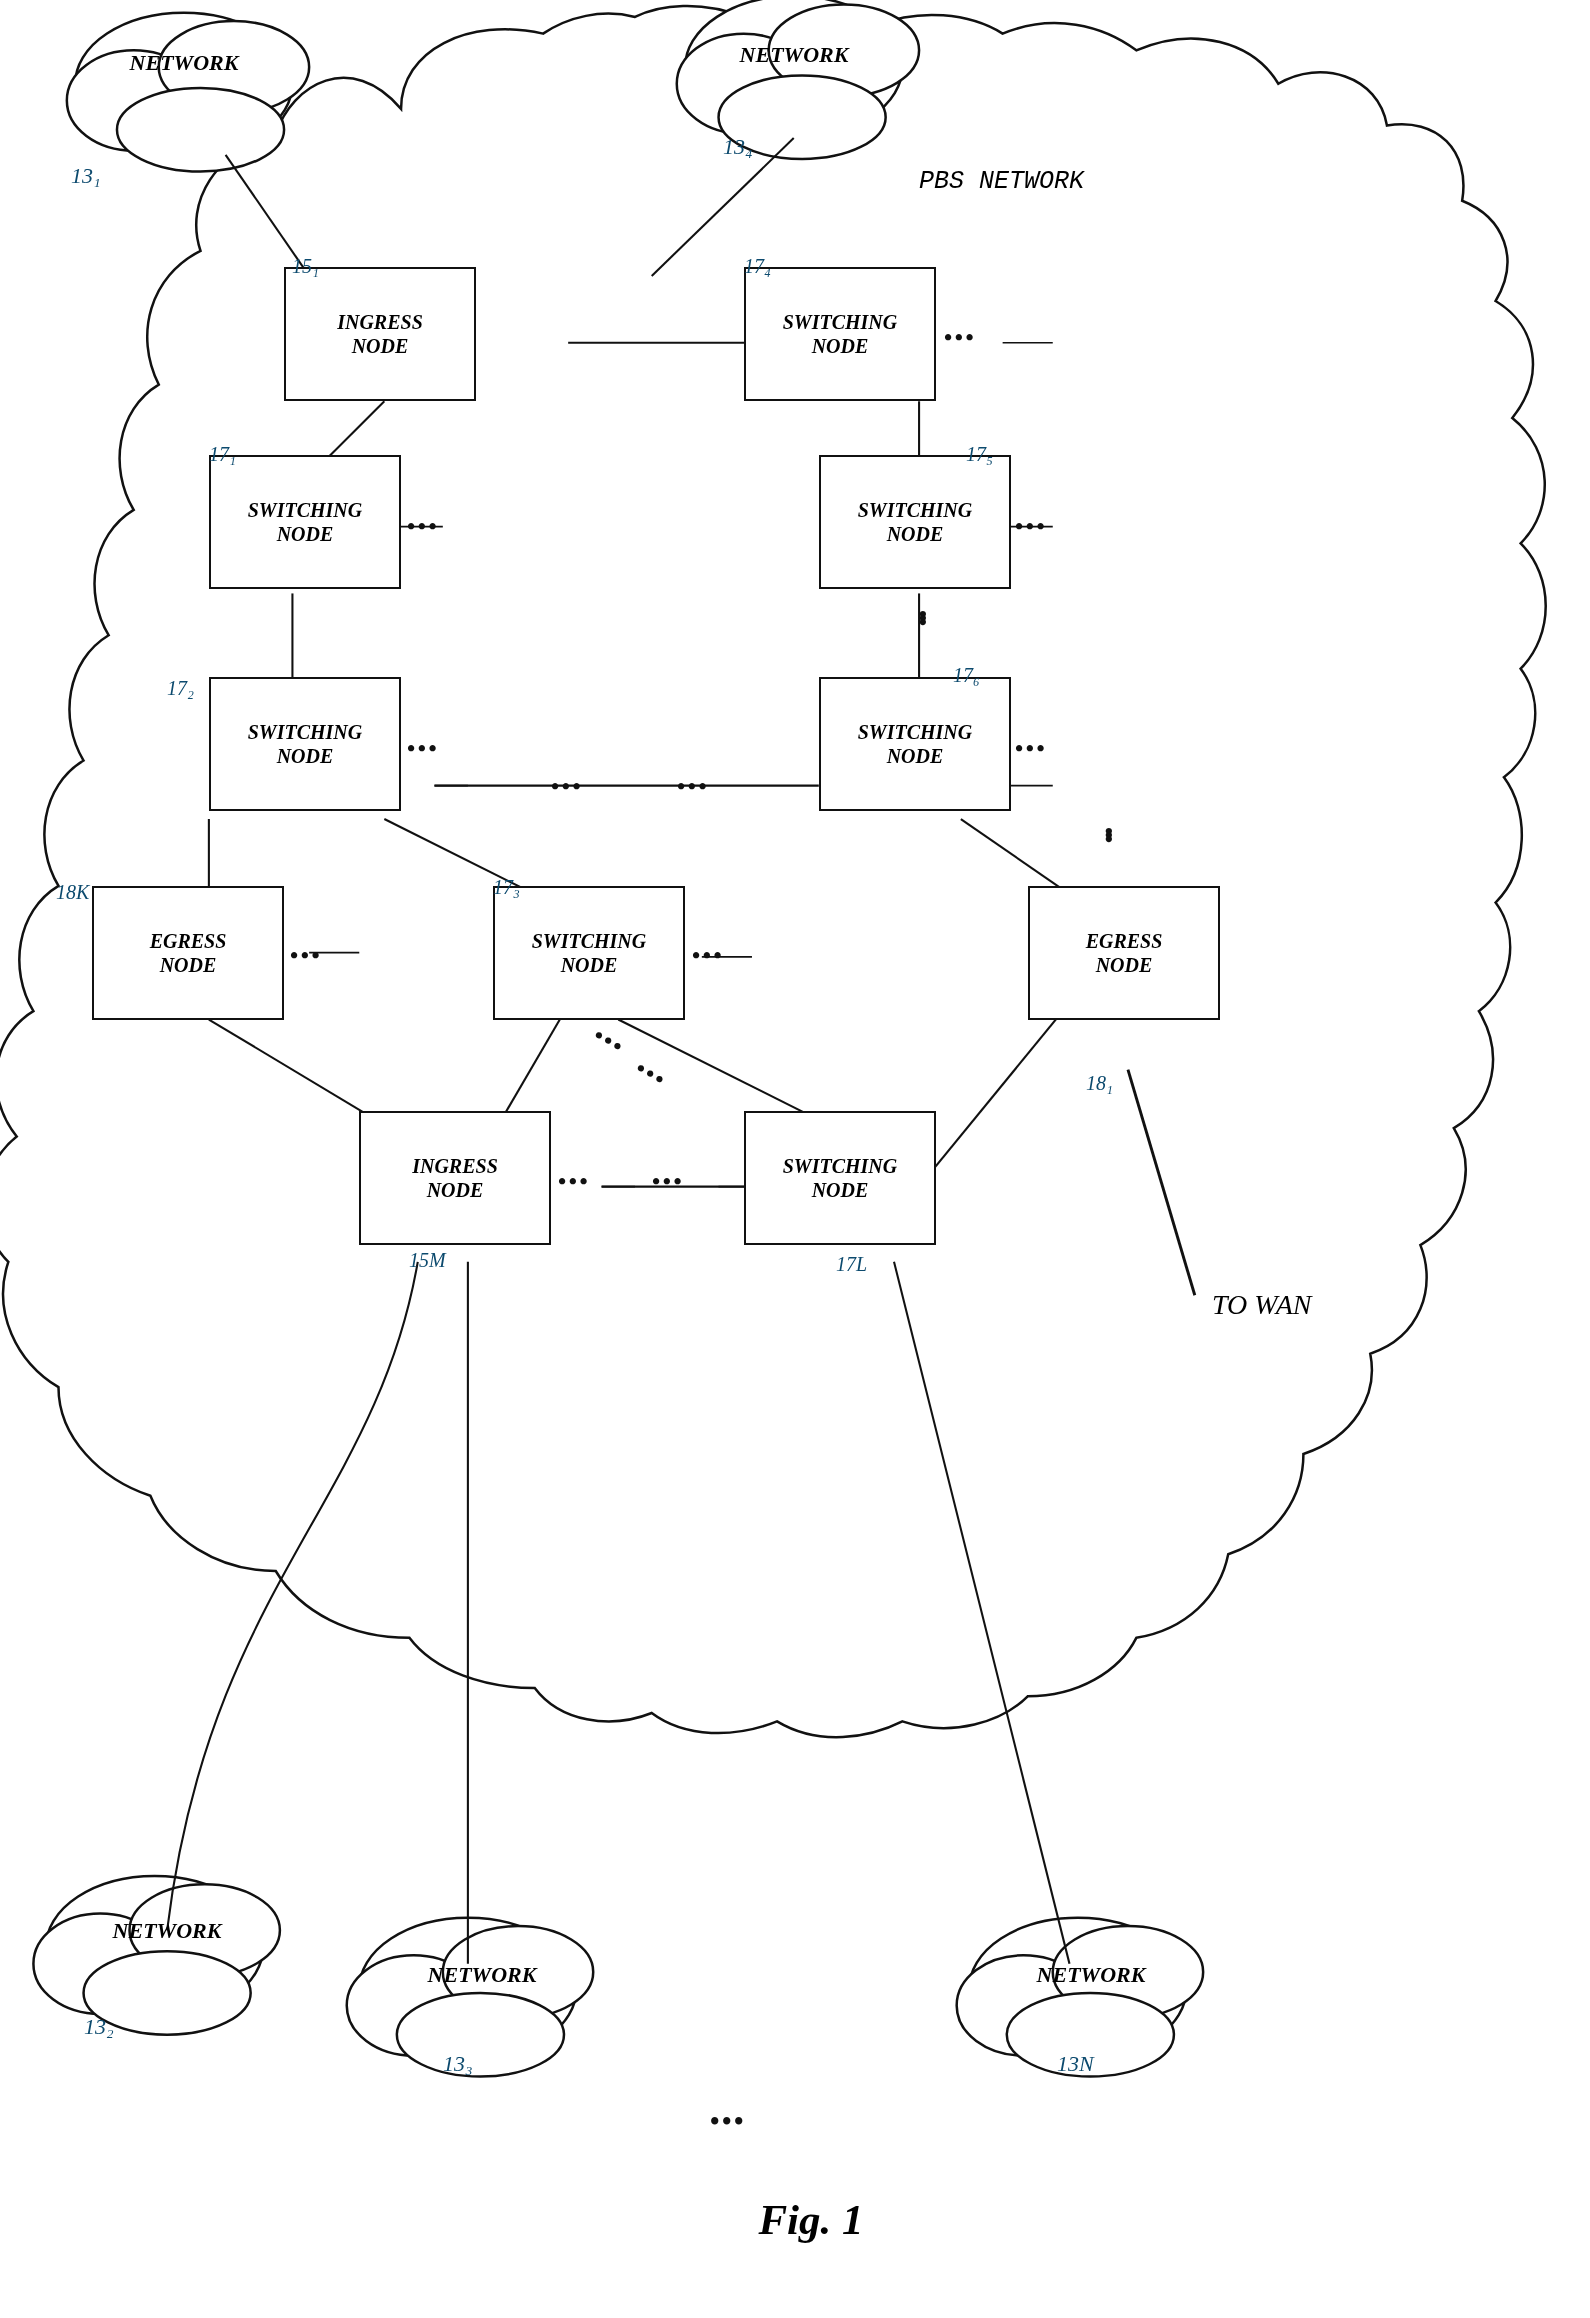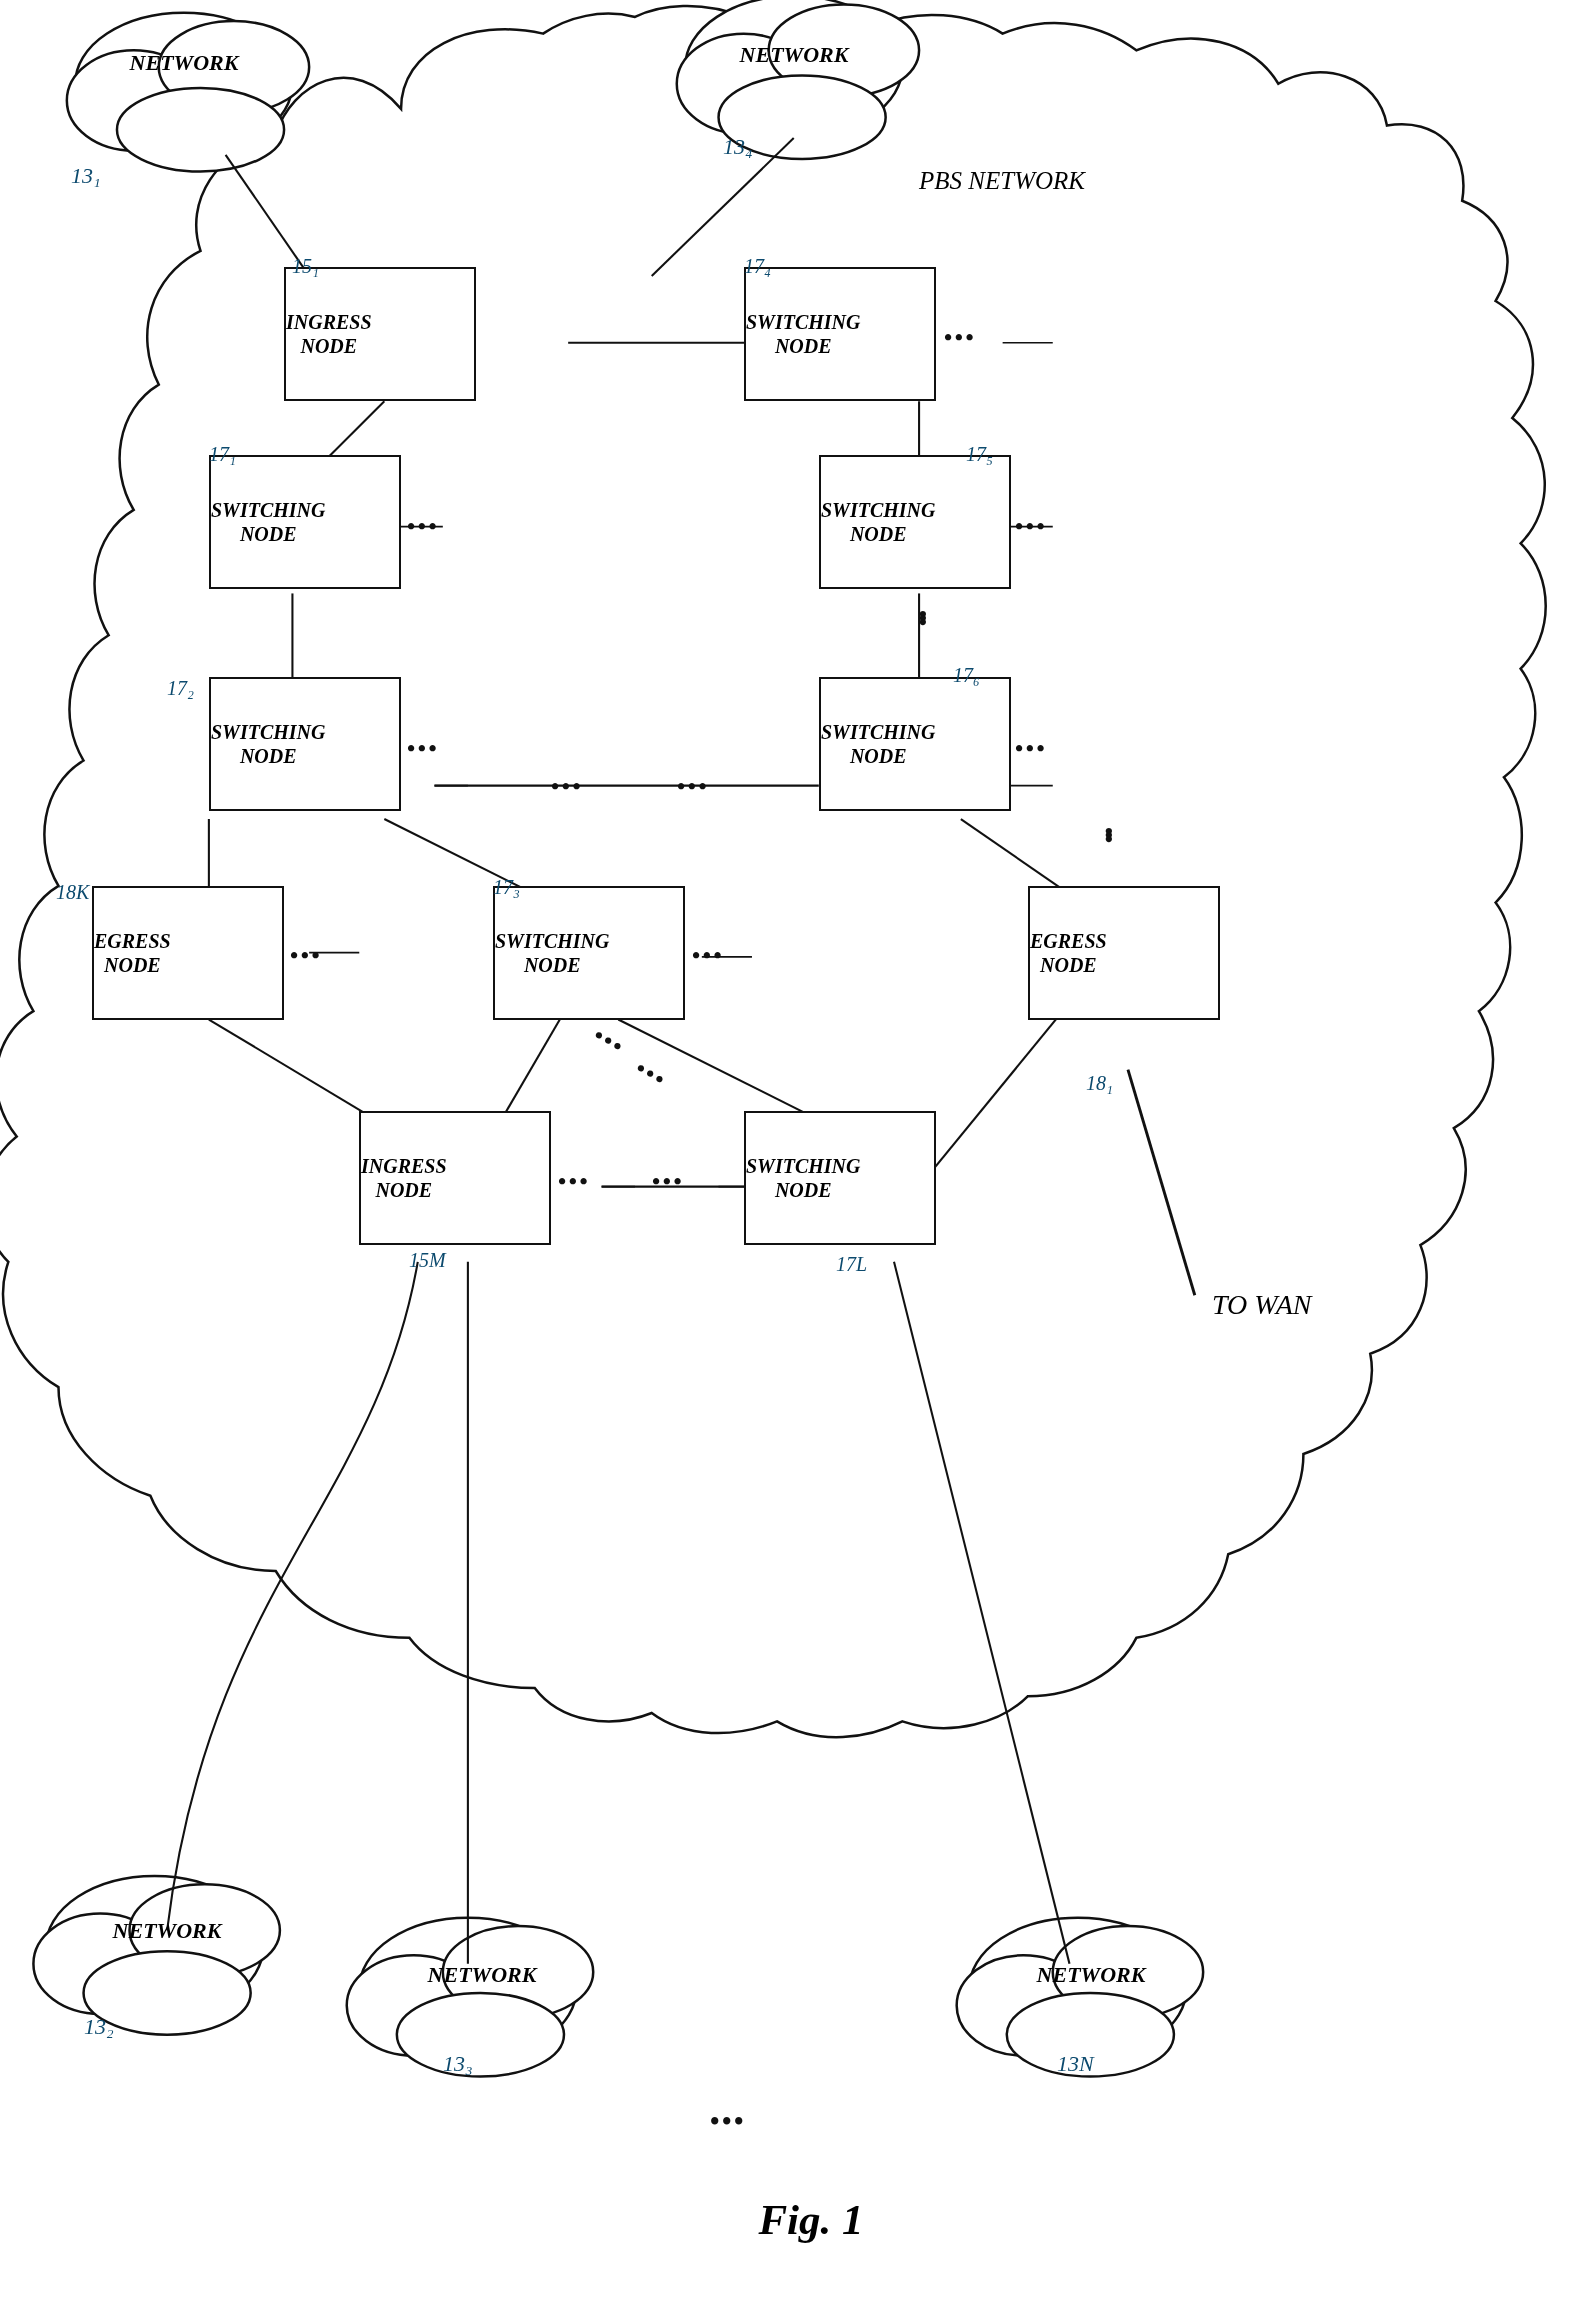--- a/index.html
+++ b/index.html
@@ -19,21 +19,21 @@
       height: 2319px;
     }
 
     
     .node-box {
       position: absolute;
       background: white;
       border: 2.5px solid #111;
       display: flex;
       align-items: center;
-      justify-content: flex-start;
+      justify-content: center;
       text-align: center;
       font-style: italic;
       font-weight: bold;
       font-size: 20px;
       line-height: 1.2;
     }
 
     .label {
       position: absolute;
       font-style: italic;
@@ -63,20 +63,21 @@
       font-size: 43px;
       font-weight: bold;
       text-align: center;
       margin-left: 16px;
     }
 
     .pbs-label {
       position: absolute;
       font-style: italic;
       font-size: 25px;
+      font-family: Liberation Mono, monospace;
     }
 
     .to-wan-label {
       position: absolute;
       font-style: italic;
       font-size: 20px;
     }
   </style>
 </head>
 <body>

